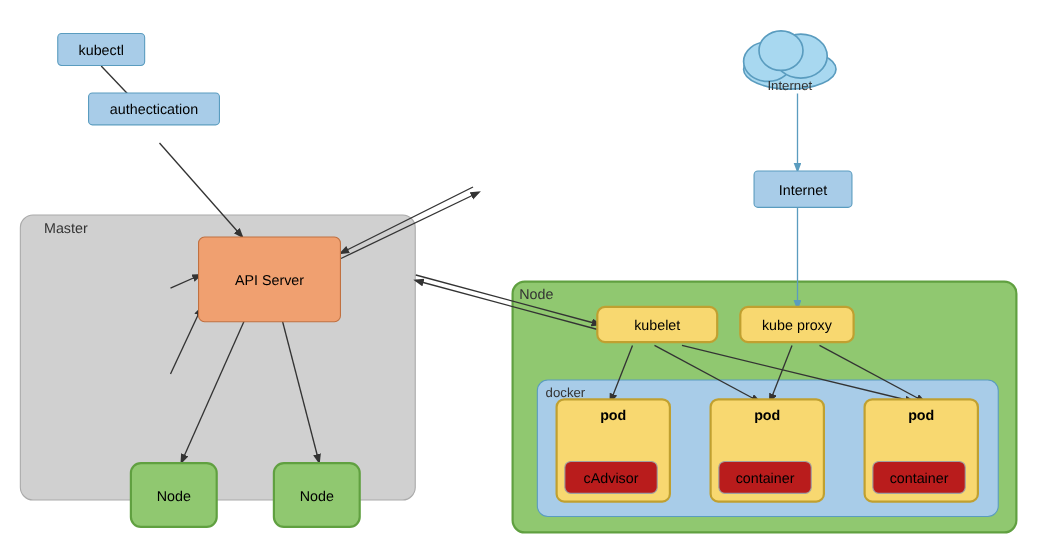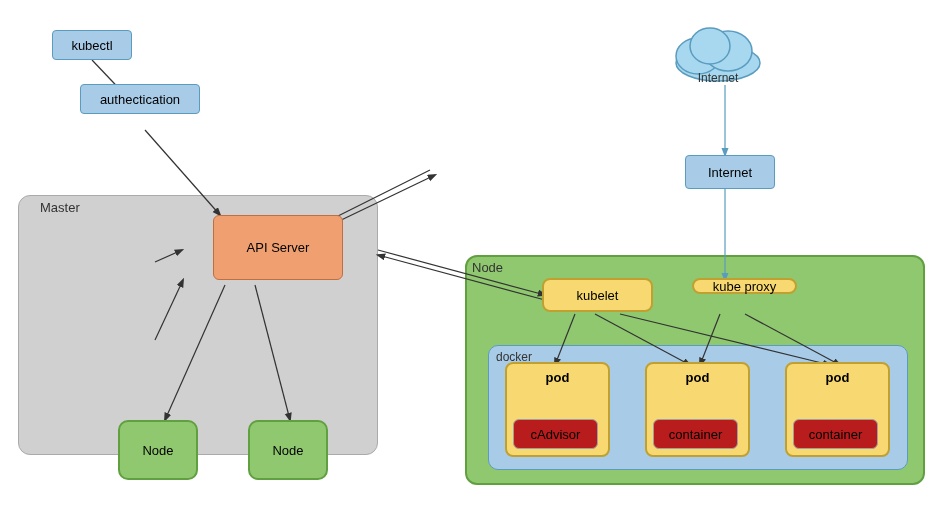--- a/index.html
+++ b/index.html
@@ -157,21 +157,21 @@
   </svg>
 
   <div class="box rect-blue" style="left:52px; top:30px; width:80px; height:30px;">
     <span>kubectl</span>
   </div>
 
   <div class="box rect-blue" style="left:80px; top:84px; width:120px; height:30px;">
     <span>authectication</span>
   </div>
 
-  <div class="box rect-orange" style="left:180px; top:215px; width:130px; height:65px;margin-left:33px;">
+  <div class="box rect-orange" style="left:180px; top:215px; width:130px; height:78px;">
     <span>API Server</span>
   </div>
 
 
 
 
   <div class="box rect-green" style="left:118px; top:420px; width:80px; height:60px; border-radius:10px;">
     <span>Node</span>
   </div>
 
@@ -192,21 +192,21 @@
   </div>
 
   <div class="box rect-blue" style="left:685px; top:155px; width:90px; height:34px;">
     <span>Internet</span>
   </div>
 
   <div class="box rect-yellow" style="left:542px; top:278px; width:111px; height:34px;">
     <span>kubelet</span>
   </div>
 
-  <div class="box rect-yellow" style="left:692px; top:278px; width:105px; height:16px;">
+  <div class="box rect-yellow" style="left:672px; top:278px; width:105px; height:34px;">
     <span>kube proxy</span>
   </div>
 
   <div class="box rect-yellow" style="left:505px; top:362px; width:105px; height:95px; align-items:flex-start; justify-content:flex-start; padding:6px; flex-direction:column;">
     <span style="font-weight:bold; align-self:center; margin-bottom:auto;">pod</span>
     <div class="box rect-gray" style="position:relative; width:85px; height:30px; margin-top:auto; border-radius:6px;">
       <span>cAdvisor</span>
     </div>
   </div>
 

